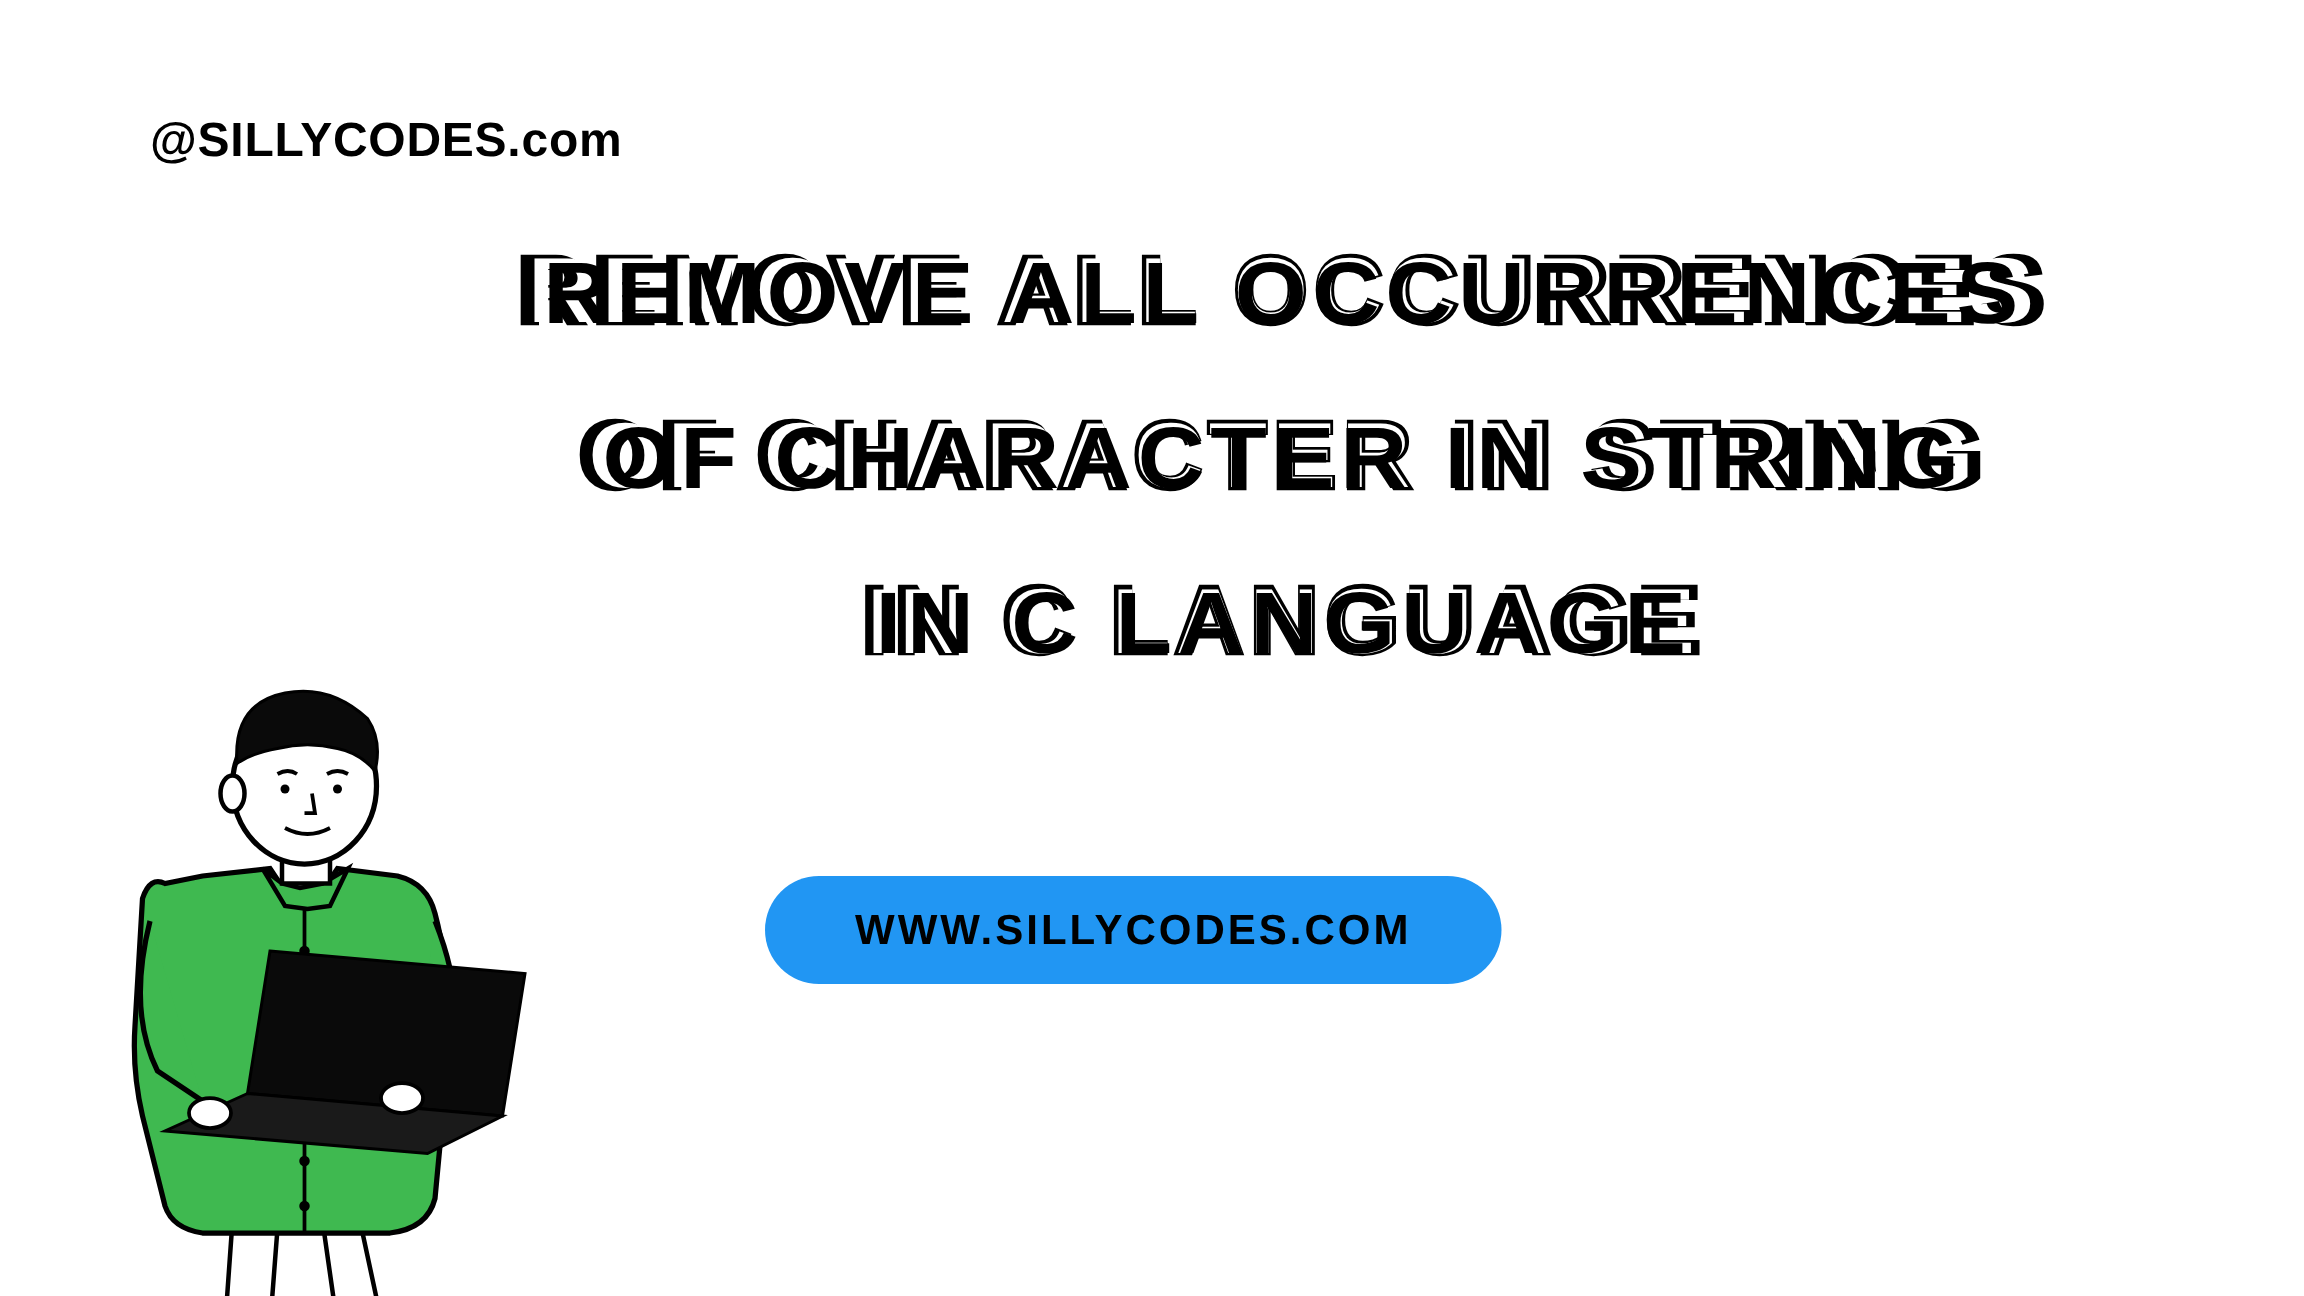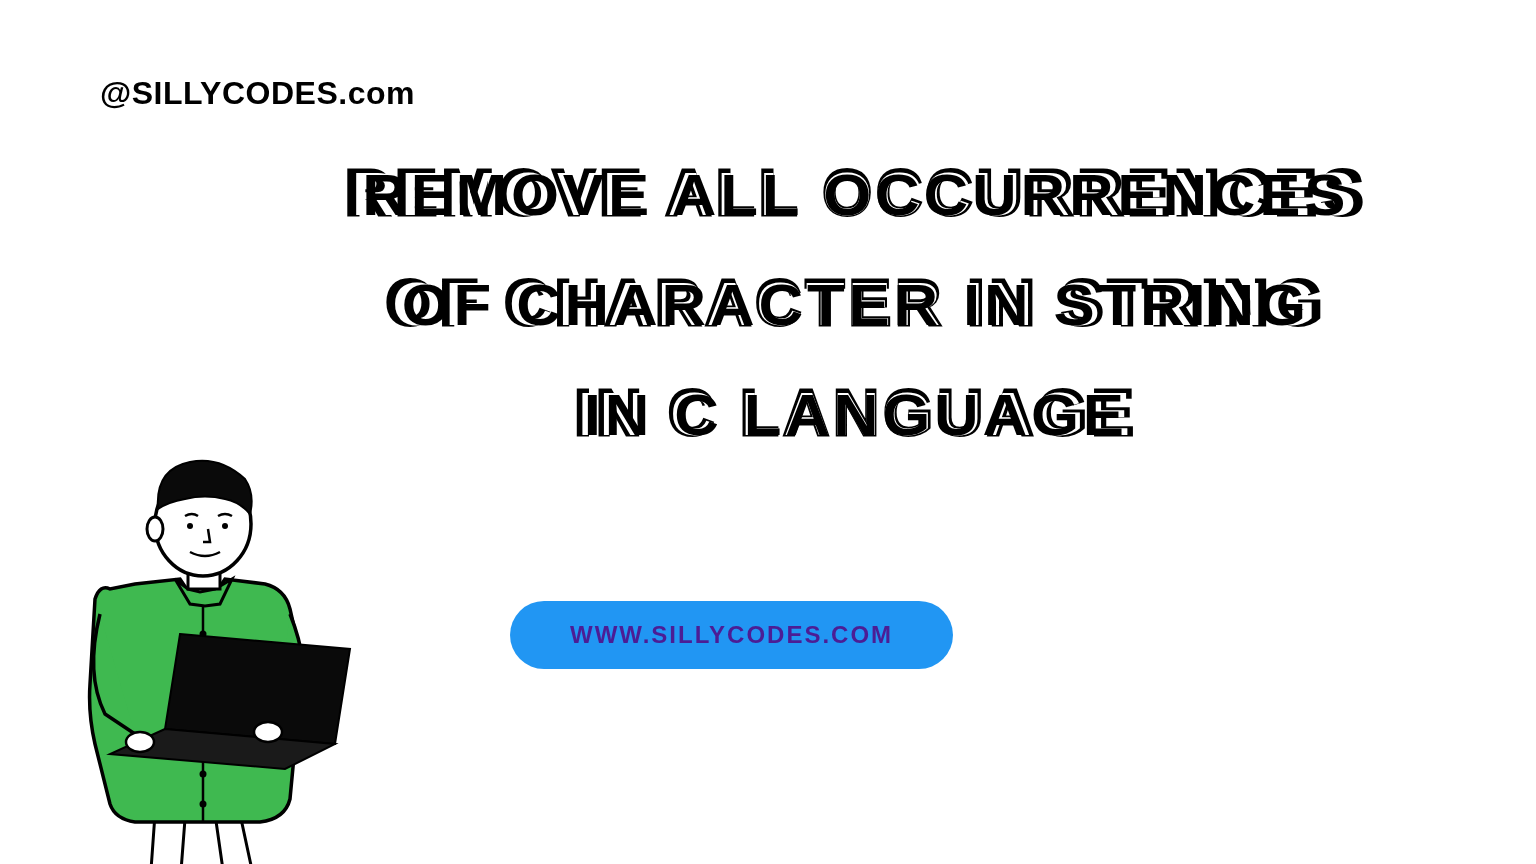--- a/index.html
+++ b/index.html
@@ -33,28 +33,27 @@
       left: 216px;
       right: 60px;
       text-align: center;
     }
     
     .url-pill {
       position: absolute;
       top: 584px;
       left: 510px;
       background: #2196F3;
-      color: #4c1d95;
-      font-size: 24px;
+      color: #000000;
+      font-size: 28px;
       font-weight: 800;
       letter-spacing: 2px;
       padding: 20px 60px;
       border-radius: 50px;
       text-transform: uppercase;
-      margin-top: 17px;
     }
     
     .illustration {
       position: absolute;
       bottom: -20px;
       left: 40px;
       width: 350px;
       height: 450px;
     }
   </style>

